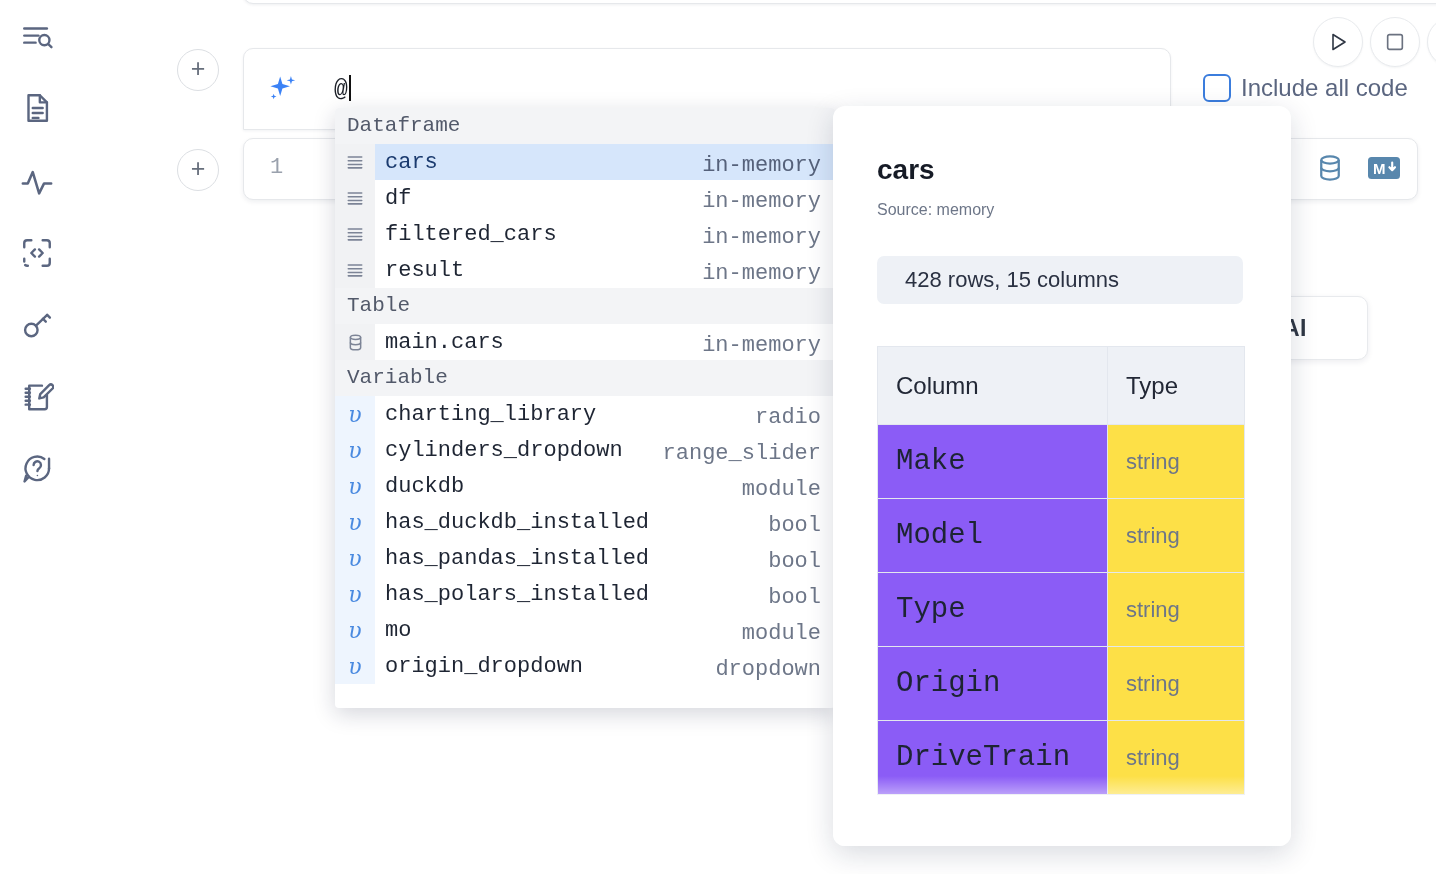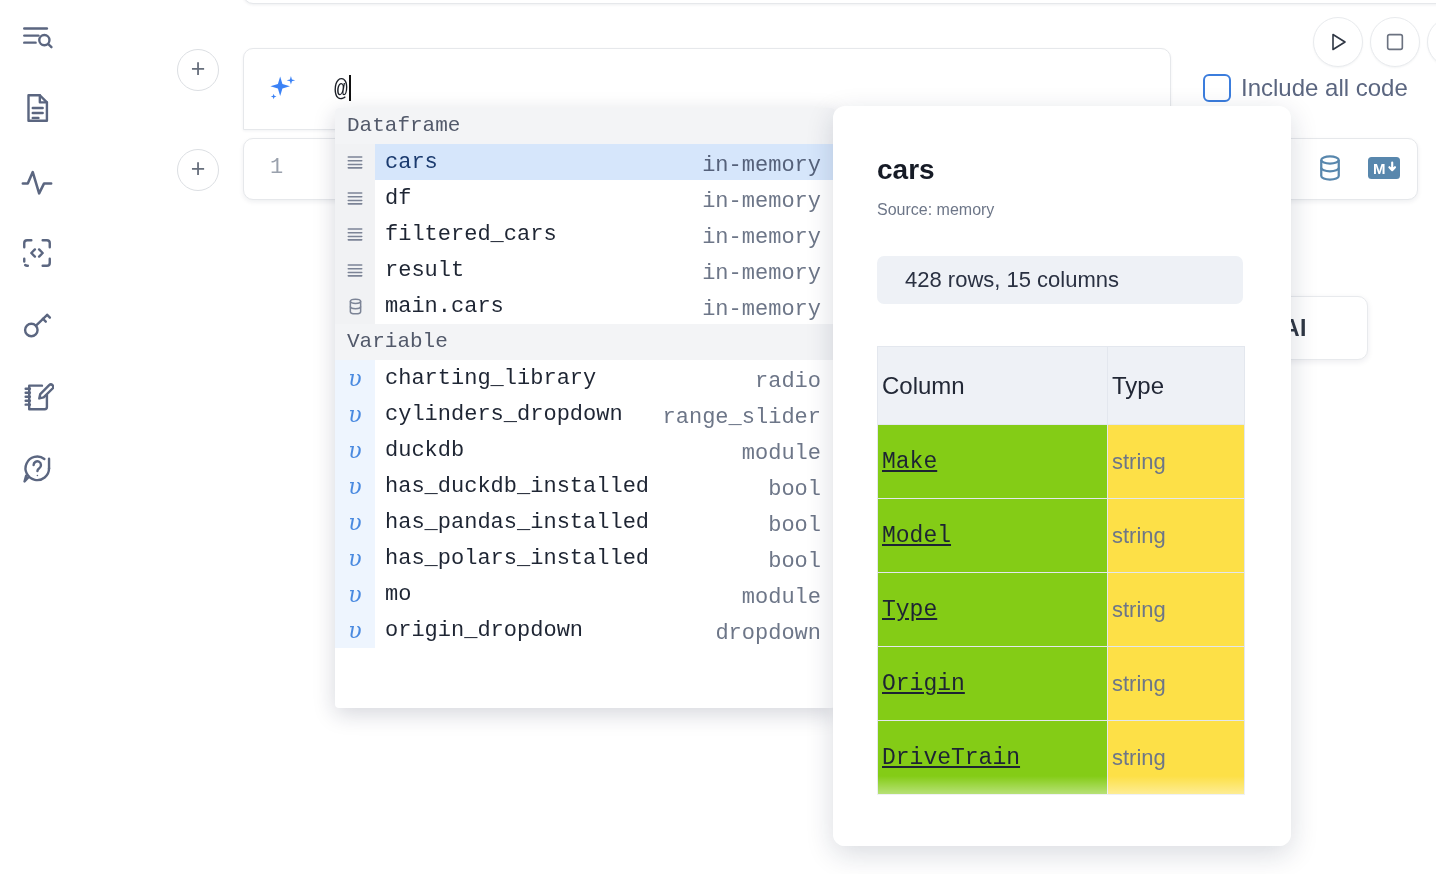--- a/index.html
+++ b/index.html
@@ -155,29 +155,28 @@
     background: #eef1f6; border-radius: 7px;
     display: flex; align-items: center; padding-left: 28px;
     font-size: 22px; color: #2a3142;
   }
   .pv-table {
     position: absolute; left: 44px; top: 240px; width: 368px;
     border-collapse: collapse;
   }
   .pv-table th, .pv-table td {
     border: 1px solid #e3e7ee; height: 74px; text-align: left;
-    padding-left: 4px; font-weight: 400;
+    padding-left: 18px; font-weight: 400;
   }
   .pv-table th {
     background: #eef1f6; font-size: 24px; color: #222836; height: 78px;
   }
   .pv-table td.col {
-    font-family: "Liberation Mono", monospace; font-size: 23px; color: #1d2433;
-    background: #84cc16;
-    text-decoration: underline;
+    font-family: "Liberation Mono", monospace; font-size: 29px; color: #1d2433;
+    background: #8b5cf6;
   }
   .pv-table td.typ { font-size: 22px; color: #6d7688; background: #fde047; width: 137px; }
   .pv-fade {
     position: absolute; left: 0; right: 0; bottom: 0; height: 70px;
     background: linear-gradient(to bottom, rgba(255,255,255,0), #fff 62%);
     pointer-events: none;
   }
 </style>
 </head>
 <body>
@@ -343,20 +342,21 @@
           <svg width="20" height="20" viewBox="0 0 24 24" fill="none" stroke="currentColor" stroke-width="2" stroke-linecap="round">
             <line x1="4" y1="6" x2="20" y2="6"></line>
             <line x1="4" y1="10.5" x2="20" y2="10.5"></line>
             <line x1="4" y1="15" x2="20" y2="15"></line>
             <line x1="4" y1="19" x2="20" y2="19"></line>
           </svg>
         </span>
         <span class="ac-name">result</span>
         <span class="ac-meta">in-memory</span>
       </div>
+      <div class="ac-group">Table</div>
       <div class="ac-item">
         <span class="ac-gutter">
           <svg width="19" height="19" viewBox="0 0 24 24" fill="none" stroke="currentColor" stroke-width="1.9">
             <ellipse cx="12" cy="5.5" rx="6.5" ry="2.7"></ellipse>
             <path d="M5.5 5.5v13c0 1.5 2.9 2.7 6.5 2.7s6.5-1.2 6.5-2.7v-13"></path>
             <path d="M5.5 12c0 1.5 2.9 2.7 6.5 2.7s6.5-1.2 6.5-2.7"></path>
           </svg>
         </span>
         <span class="ac-name">main.cars</span>
         <span class="ac-meta">in-memory</span>

